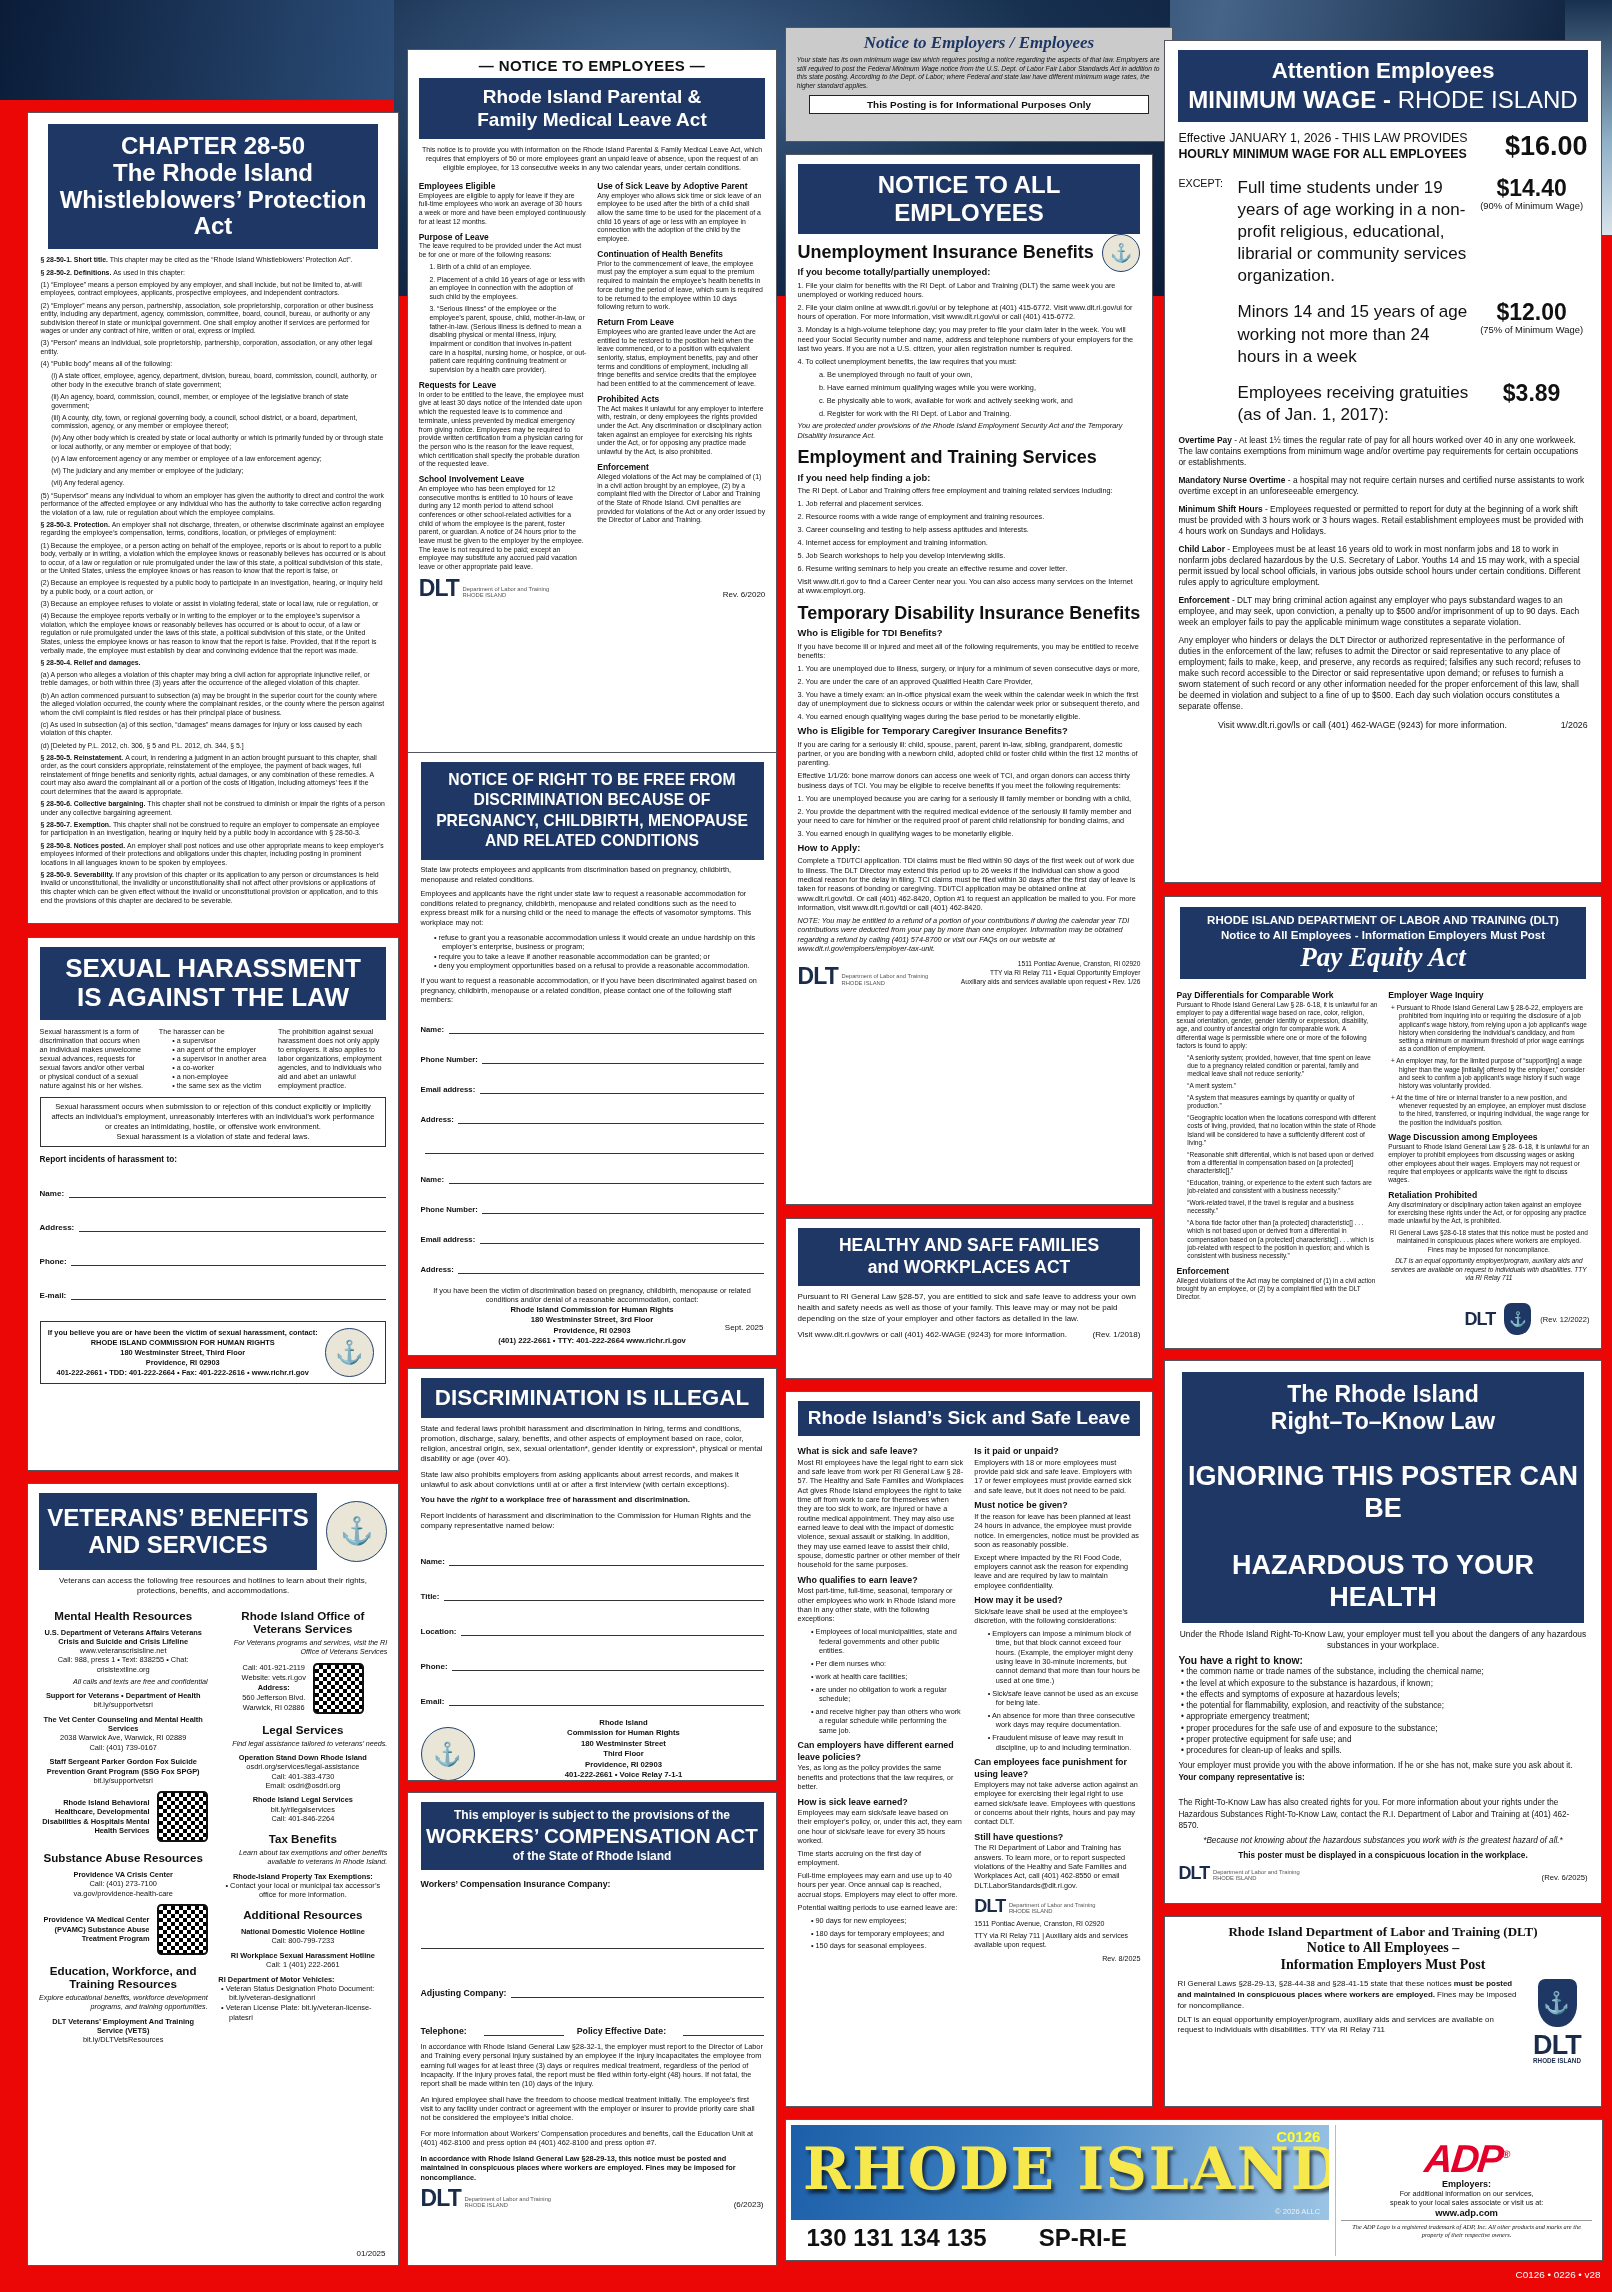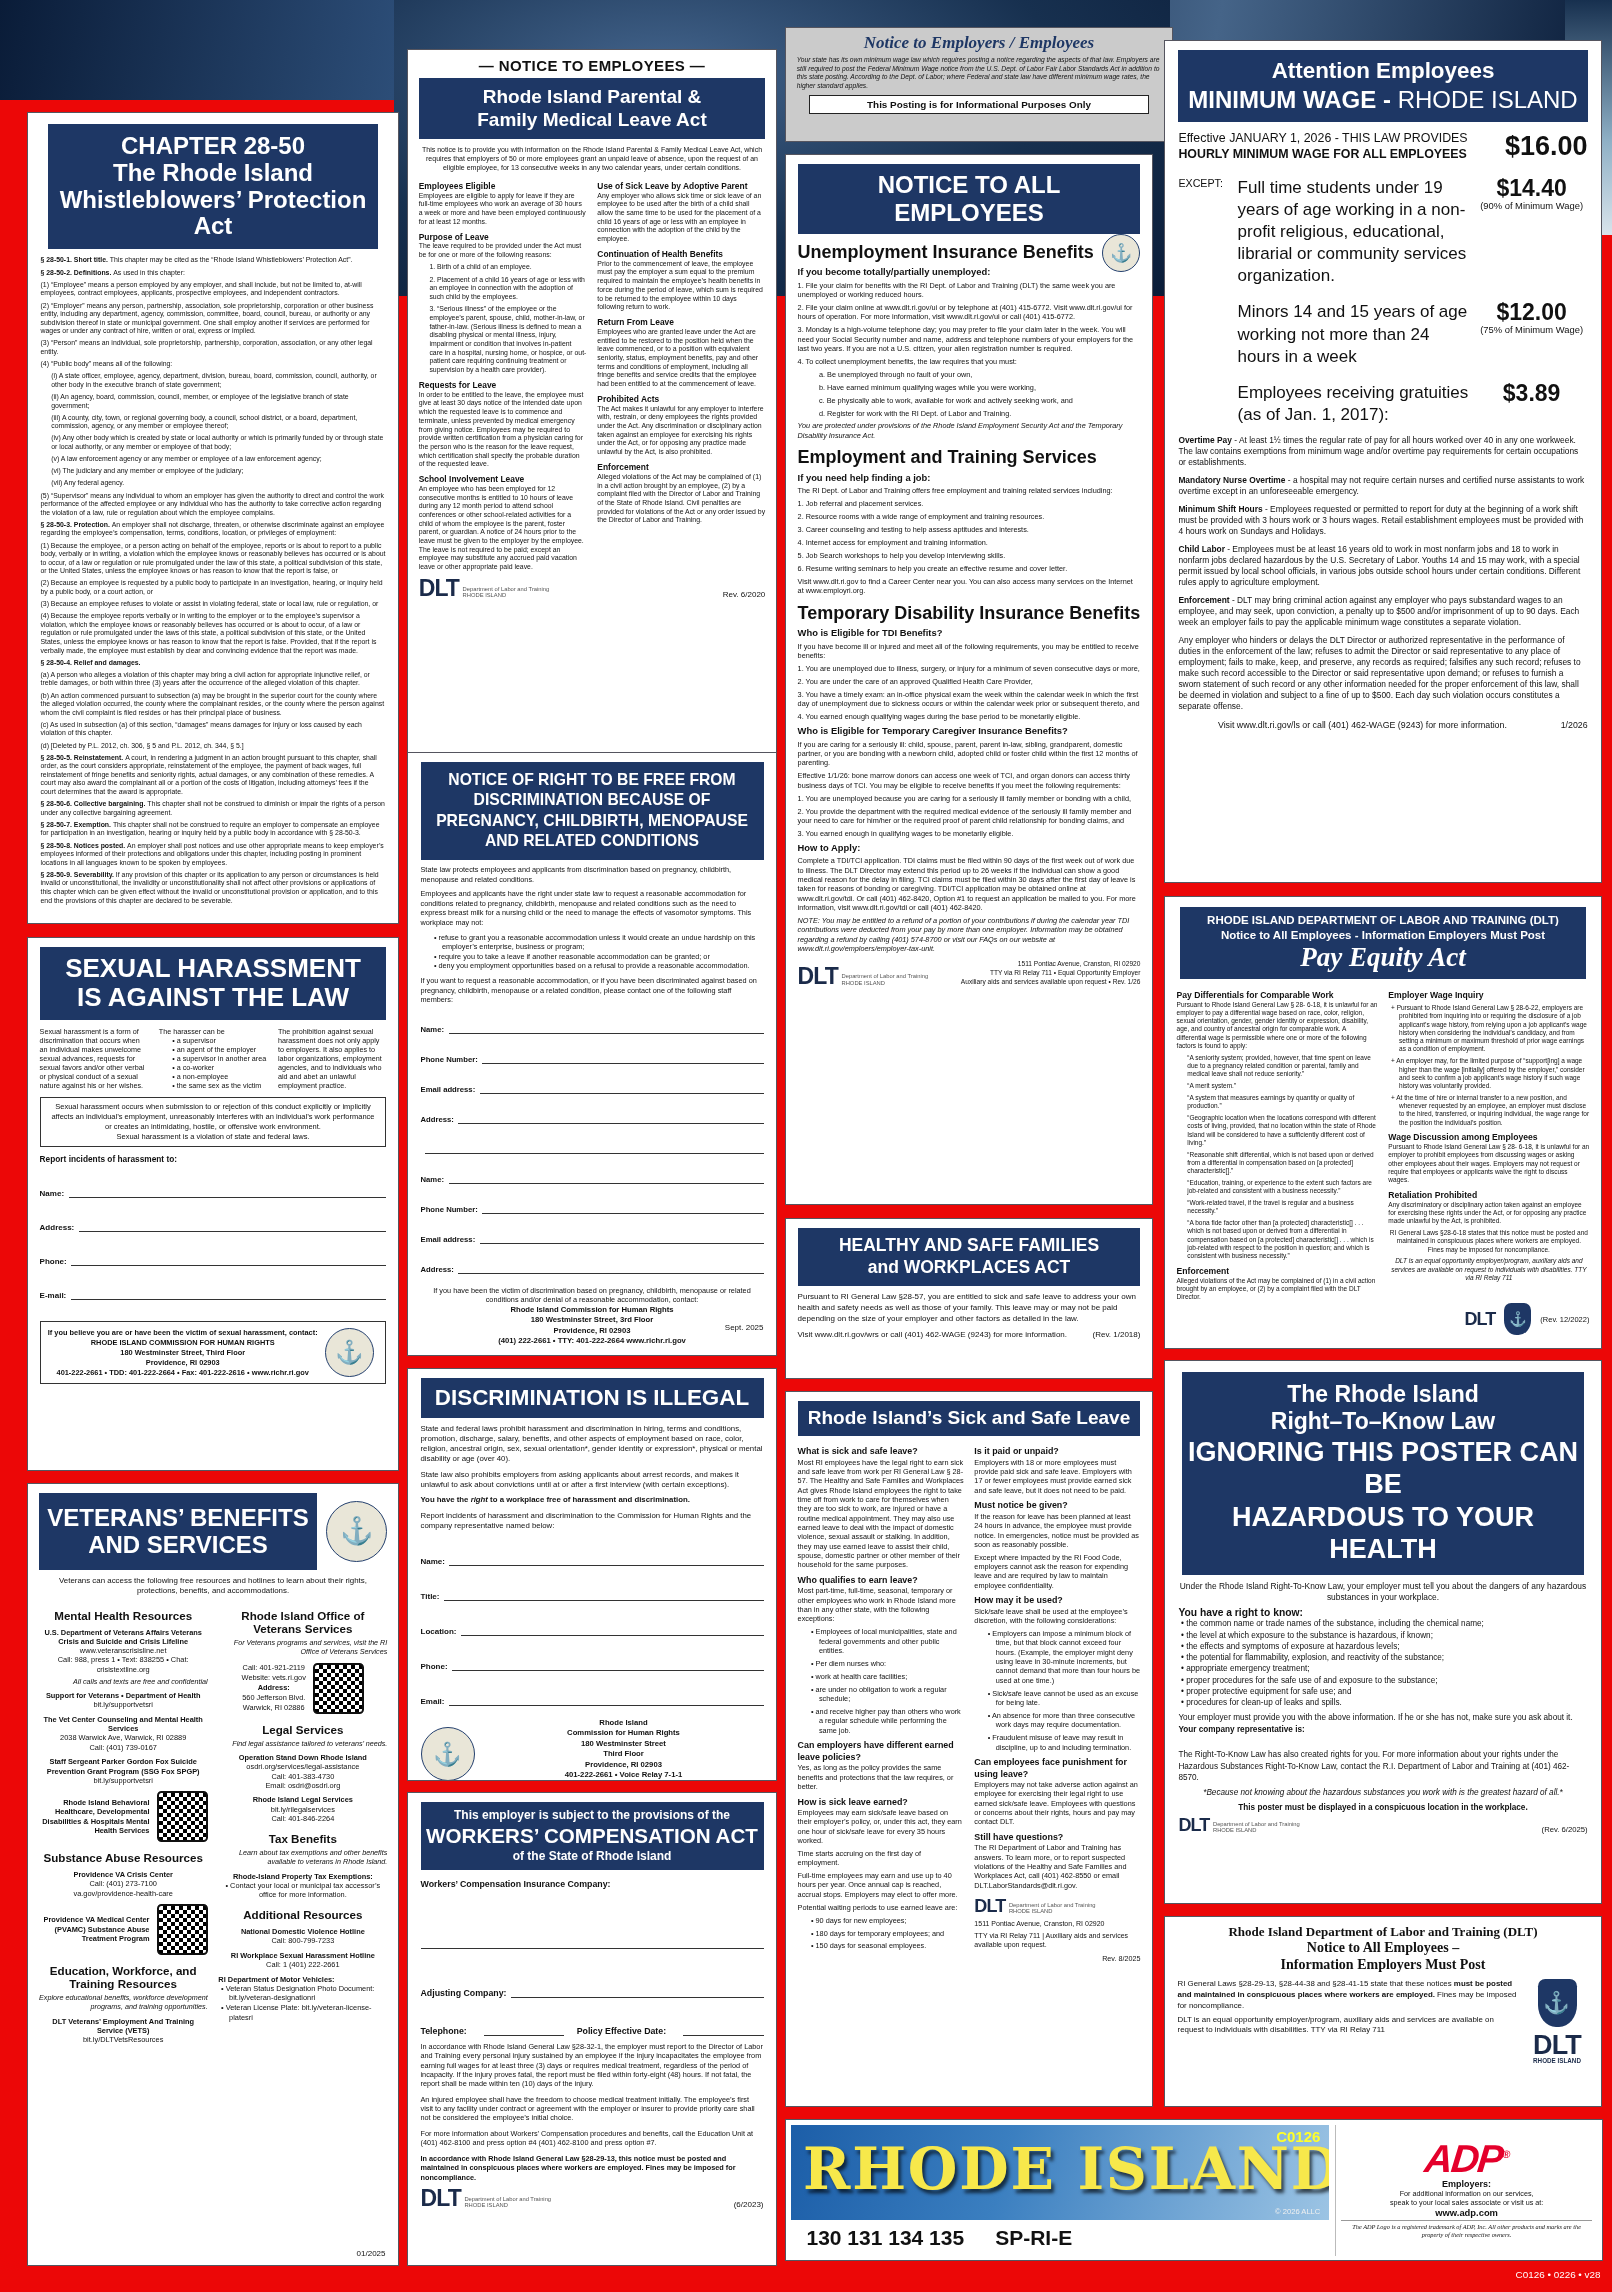--- a/index.html
+++ b/index.html
@@ -137,42 +137,42 @@
 #p-pe .nh{margin:1.8px 3.6px;padding:6.3px 3.6px;line-height:1.3;}
 #p-pe .s1{font-size:11.5px;}
 #p-pe .s3{font-family:"Liberation Serif",serif;font-style:italic;font-size:27px;line-height:1.1;}
 #p-pe .cols{margin-top:5.4px;font-size:6.5px;line-height:1.27;}
 #p-pe .bh{font-size:8.6px;}
 #p-pe .ftr{display:flex;justify-content:flex-end;gap:9px;align-items:center;margin-top:1.8px;}
 #p-pe .rev{font-size:7.5px;}
 
 #p-rk{left:1164px;top:1360px;width:438px;height:544px;padding:9px 13.4px;}
 #p-rk .nh{margin:1.8px 3.6px;padding:9px 3.6px;line-height:1.2;}
-#p-rk .r1{font-size:23px;}#p-rk .r2{font-size:27px;}
+#p-rk .r1{font-size:23px;}#p-rk .r2{font-size:27px;margin-top:24px;}
 #p-rk .intro{font-size:8.4px;text-align:center;margin-top:6.3px;line-height:1.3;}
 #p-rk .know{font-size:10.3px;font-weight:bold;margin-top:4.5px;}
 #p-rk .bd{font-size:8.2px;line-height:1.38;}
 #p-rk .ftr{display:flex;justify-content:space-between;align-items:flex-end;margin-top:5.4px;}
 
 #p-dn{left:1164px;top:1916px;width:438px;height:191px;padding:7.2px 12.5px;font-family:"Liberation Serif",serif;}
 #p-dn .t1{font-size:13px;font-weight:bold;text-align:center;}
 #p-dn .t2{font-size:14px;font-weight:bold;text-align:center;line-height:1.2;}
 #p-dn .row{display:flex;gap:9px;margin-top:5.4px;}
 #p-dn .bd{flex:1;font-size:7.9px;line-height:1.35;font-family:"Liberation Sans",sans-serif;}
 #p-dn .rcol{width:63px;display:flex;flex-direction:column;align-items:center;gap:5.4px;}
 #p-dn .dltbig{font-weight:bold;color:#1b2b4a;font-size:27px;line-height:.9;letter-spacing:-0.9px;font-family:"Liberation Sans",sans-serif;}
 #p-dn .dltsm{font-size:6.3px;color:#1b2b4a;font-family:"Liberation Sans",sans-serif;font-weight:bold;}
 
 #p-bn{left:785px;top:2119px;width:818px;height:142px;padding:4.5px;display:flex;gap:5.4px;}
 #bn-left{flex:1;display:flex;flex-direction:column;min-width:0;}
 #bn-blue{flex:1;background:linear-gradient(105deg,#1c5ea8,#3b7fc0 40%,#9cc4e4);position:relative;overflow:hidden;}
 #bn-code{position:absolute;right:9px;top:3.6px;color:#ffff29;font-weight:bold;font-size:15px;}
 #bn-state{position:absolute;left:12.5px;top:10.7px;font-family:"DejaVu Serif",serif;font-weight:bold;font-size:57px;letter-spacing:1.8px;color:#f7e84b;text-shadow:2.7px 3.6px 3.6px rgba(0,0,0,.65);white-space:nowrap;}
 #bn-copy{position:absolute;right:9px;bottom:3.6px;color:#f0f0f0;font-size:7.6px;}
-#bn-codes{height:36px;display:flex;align-items:center;gap:31px;padding-left:16px;font-size:21px;font-weight:bold;background:#fff;}
+#bn-codes{height:36px;display:flex;align-items:center;gap:52px;padding-left:16px;font-size:24px;font-weight:bold;background:#fff;}
 #bn-right{width:251px;border-left:0.9px solid #bbb;display:flex;flex-direction:column;align-items:center;justify-content:center;background:#fff;padding:1.8px 5.4px;text-align:center;}
 .adp{color:#e4002b;font-weight:900;font-style:italic;font-size:39px;line-height:.9;letter-spacing:-1.8px;transform:skewX(-6deg);}
 .adp sup{font-size:10.7px;}
 #bn-right .emp{font-weight:bold;font-size:9px;margin-top:2.7px;}
 #bn-right .sm{font-size:7.2px;line-height:1.25;}
 #bn-right .url{font-weight:bold;font-size:9.4px;}
 #bn-right .tm{font-size:6.3px;font-style:italic;border-top:0.9px solid #999;margin-top:2.7px;padding-top:1.8px;line-height:1.25;font-family:"Liberation Serif",serif;}
 #foot-code{position:absolute;right:12.5px;top:2269px;color:#fff;font-size:9.9px;z-index:2;}
 </style>
 </head>

